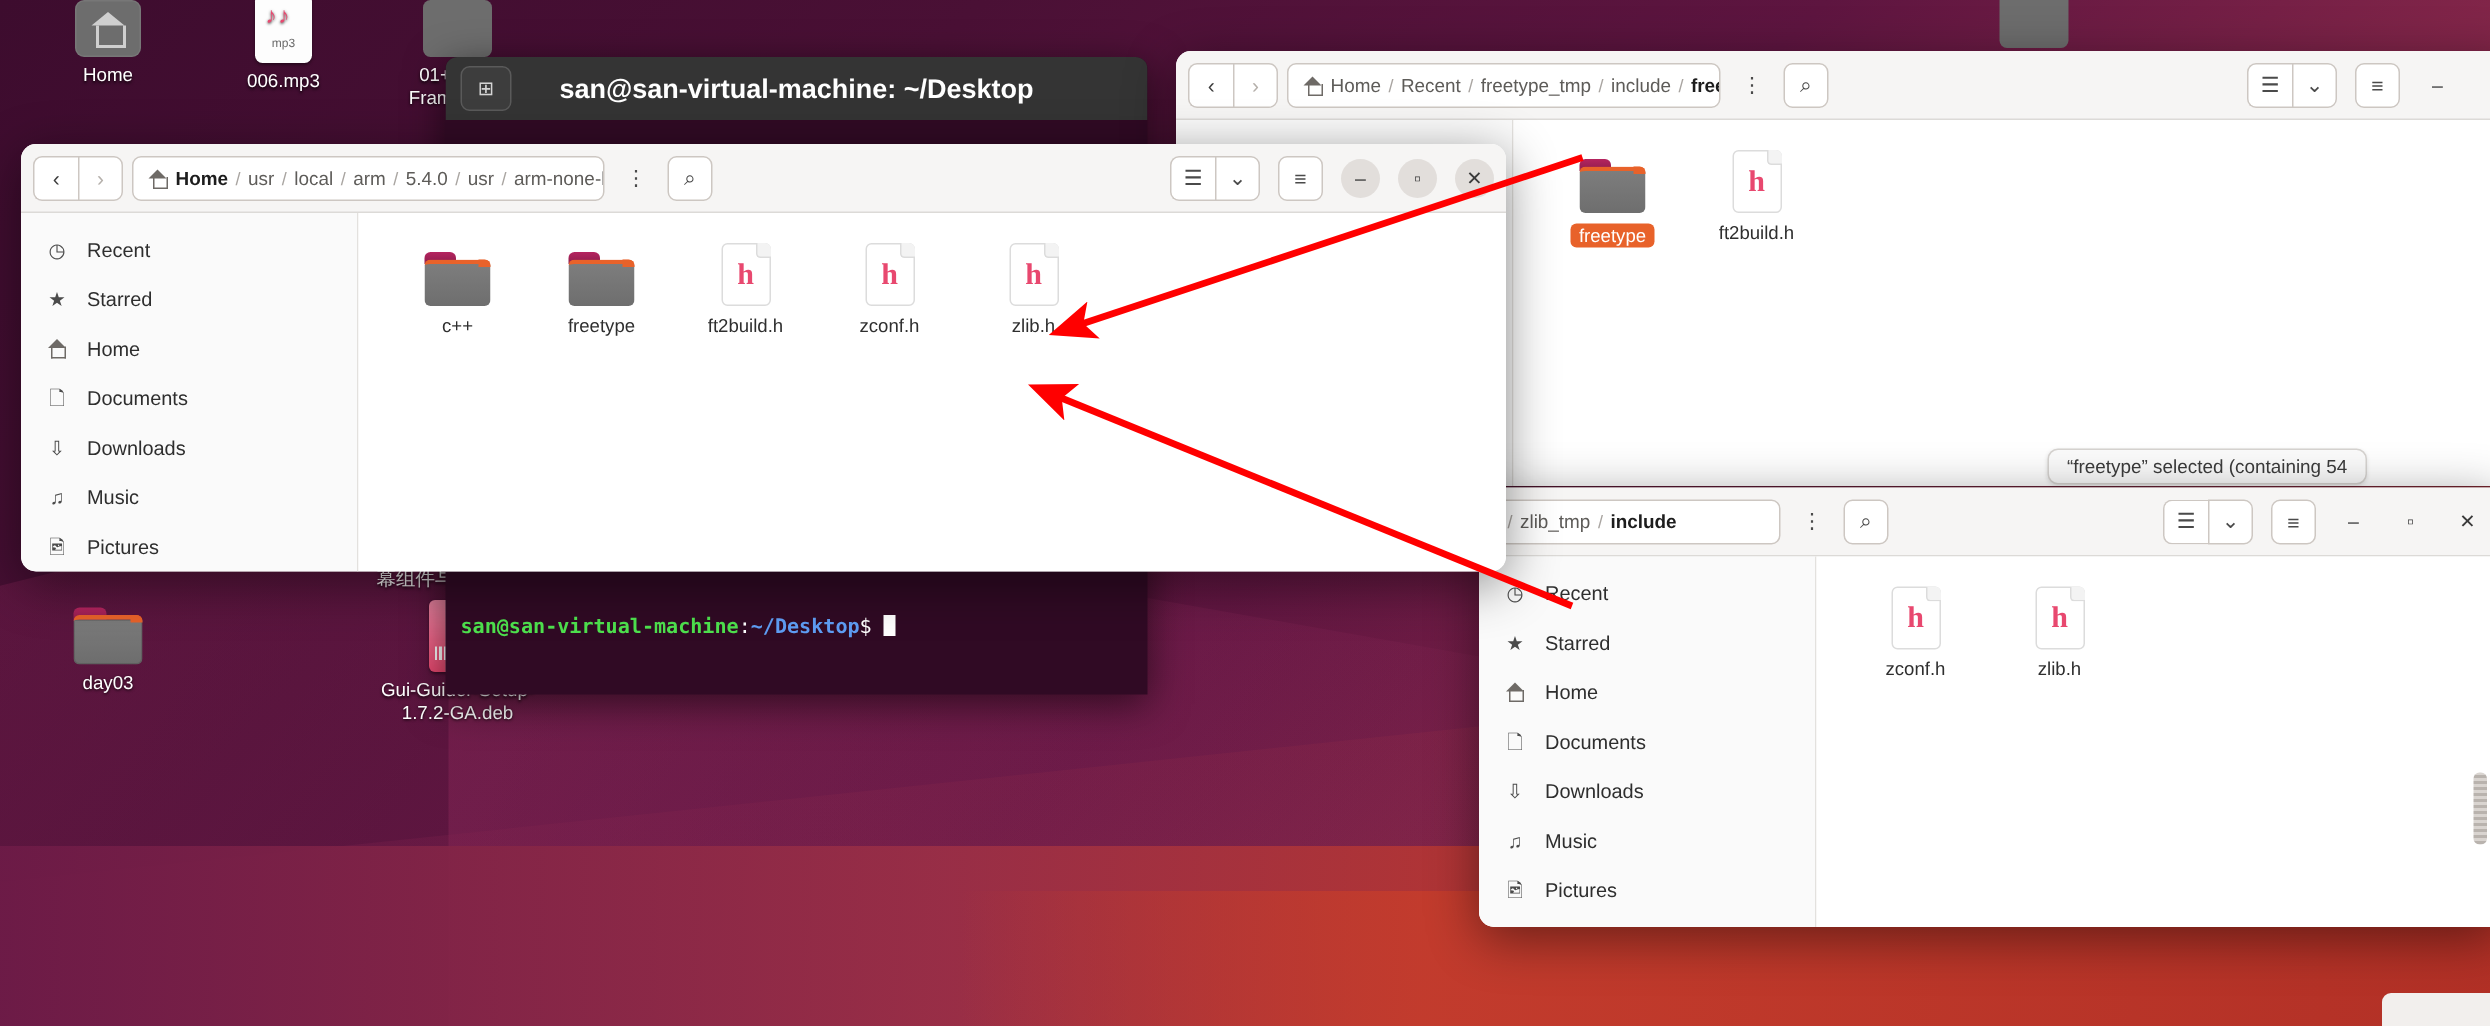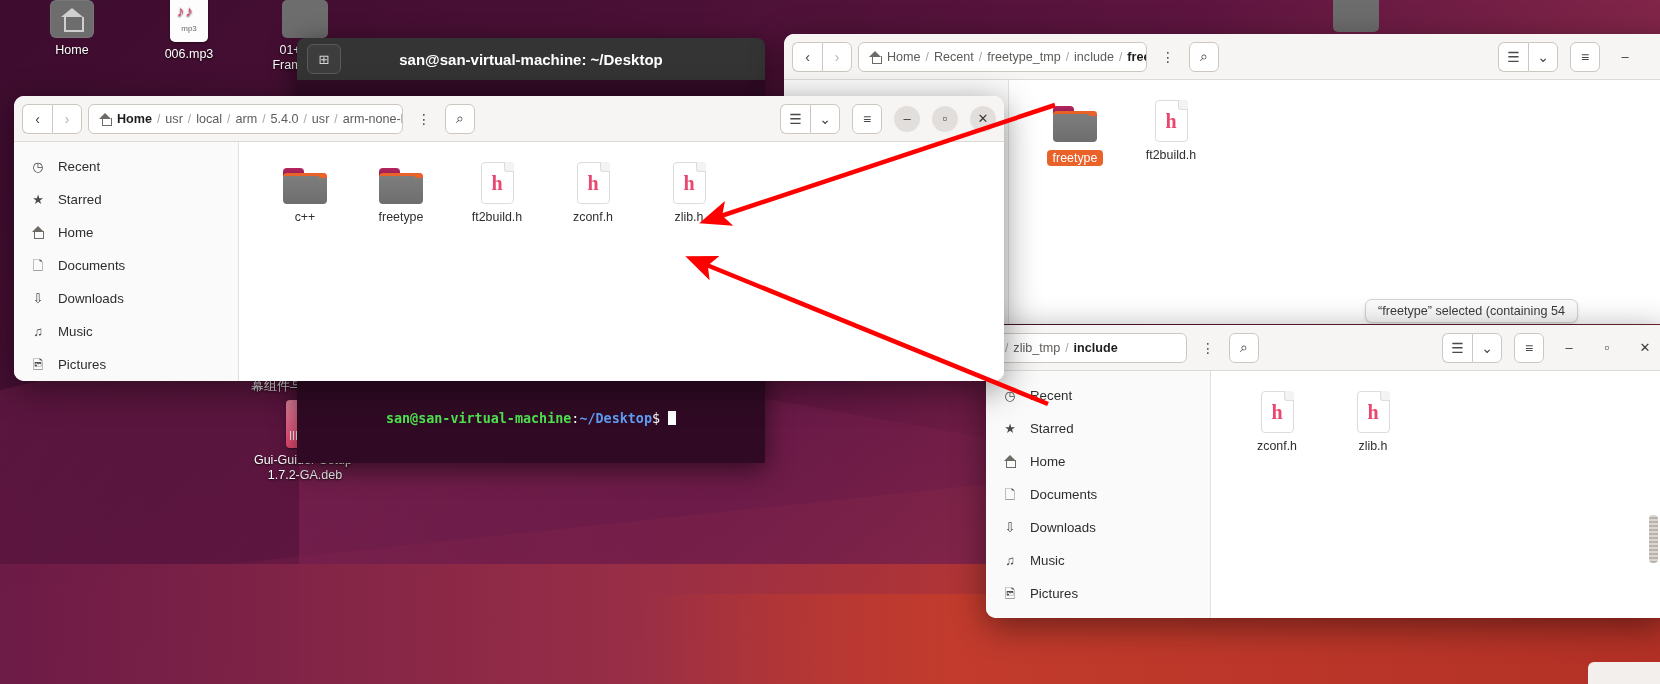--- a/index.html
+++ b/index.html
@@ -113,28 +113,28 @@
     height:42px; background:#343434; position:relative;
     display:flex; align-items:center;
   }
   #term-head .newtabbtn {
     width:34px; height:30px; margin-left:10px; border:1px solid #5a5a5a;
     border-radius:6px; background:#3d3d3d; color:#d4d4d4; font-size:13px;
     display:flex; align-items:center; justify-content:center;
   }
   #term-title {
     position:absolute; left:0; right:0; text-align:center;
-    color:#ffffff; font-size:15px; font-weight:bold; pointer-events:none;
+    color:#ffffff; font-size:18px; font-weight:bold; pointer-events:none;
   }
   #term-body {
     padding:6px 10px 0 10px;
     font-family:"DejaVu Sans Mono","Liberation Mono",monospace;
     font-size:13.4px; line-height:19px; white-space:pre;
   }
-  .tl { display:block;text-align:center; }
+  .tl { display:block; }
   .pg { color:#4ee24e; font-weight:bold; }   
   .pc { color:#ffffff; }                      
   .pb { color:#5f9ef5; font-weight:bold; }    
   .pw { color:#ffffff; }
   .cursor { display:inline-block; width:8px; height:14px; background:#ffffff;
             vertical-align:-2px; }
 
   
   .nwin { position:absolute; background:#ffffff; border-radius:10px;
     box-shadow:0 8px 34px rgba(0,0,0,.45); overflow:hidden; display:flex; flex-direction:column; }
@@ -253,20 +253,27 @@
 
   <div class="desk-icon" style="left:249px;top:0px;">
     <div class="di-glyph plain-ic"></div>
     <div>01+Linux FrameBuffe</div>
   </div>
 
   <div class="desk-icon" style="left:1300px;top:-6px;">
     <div class="di-glyph plain-ic"></div>
   </div>
 
+  <div class="desk-icon" style="left:16px;top:405px;">
+    <div class="di-glyph folder-ic">
+      <div class="tab"></div>
+        <div class="body"></div>
+    </div>
+    <div>day03</div>
+  </div>
 
   <div class="desk-icon" style="left:249px;top:400px;">
     <div class="di-glyph deb-ic">
       <div class="stripe"></div>
         <div class="bar"></div>
         <div class="circ"></div>
     </div>
     <div>Gui-Guider-Setup-1.7.2-GA.deb</div>
   </div>
 

